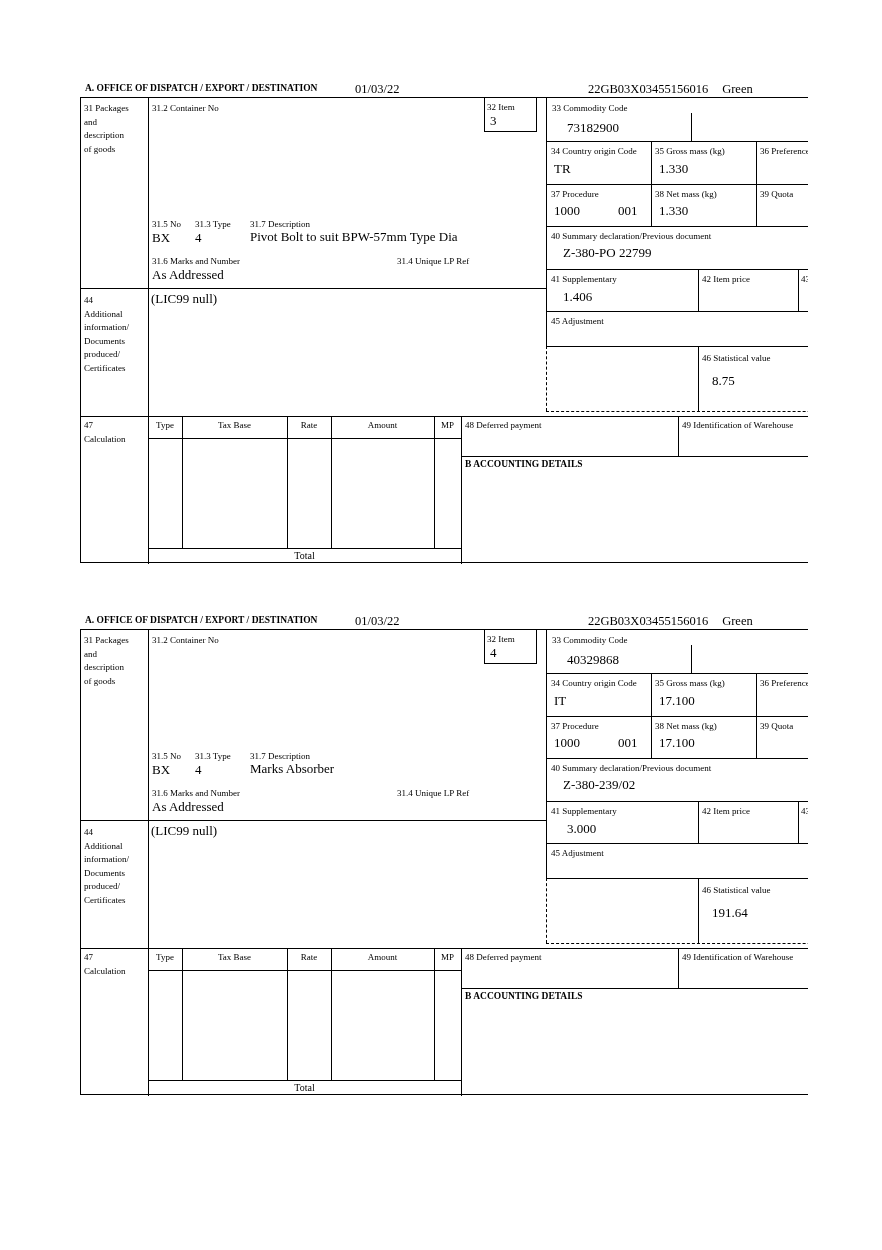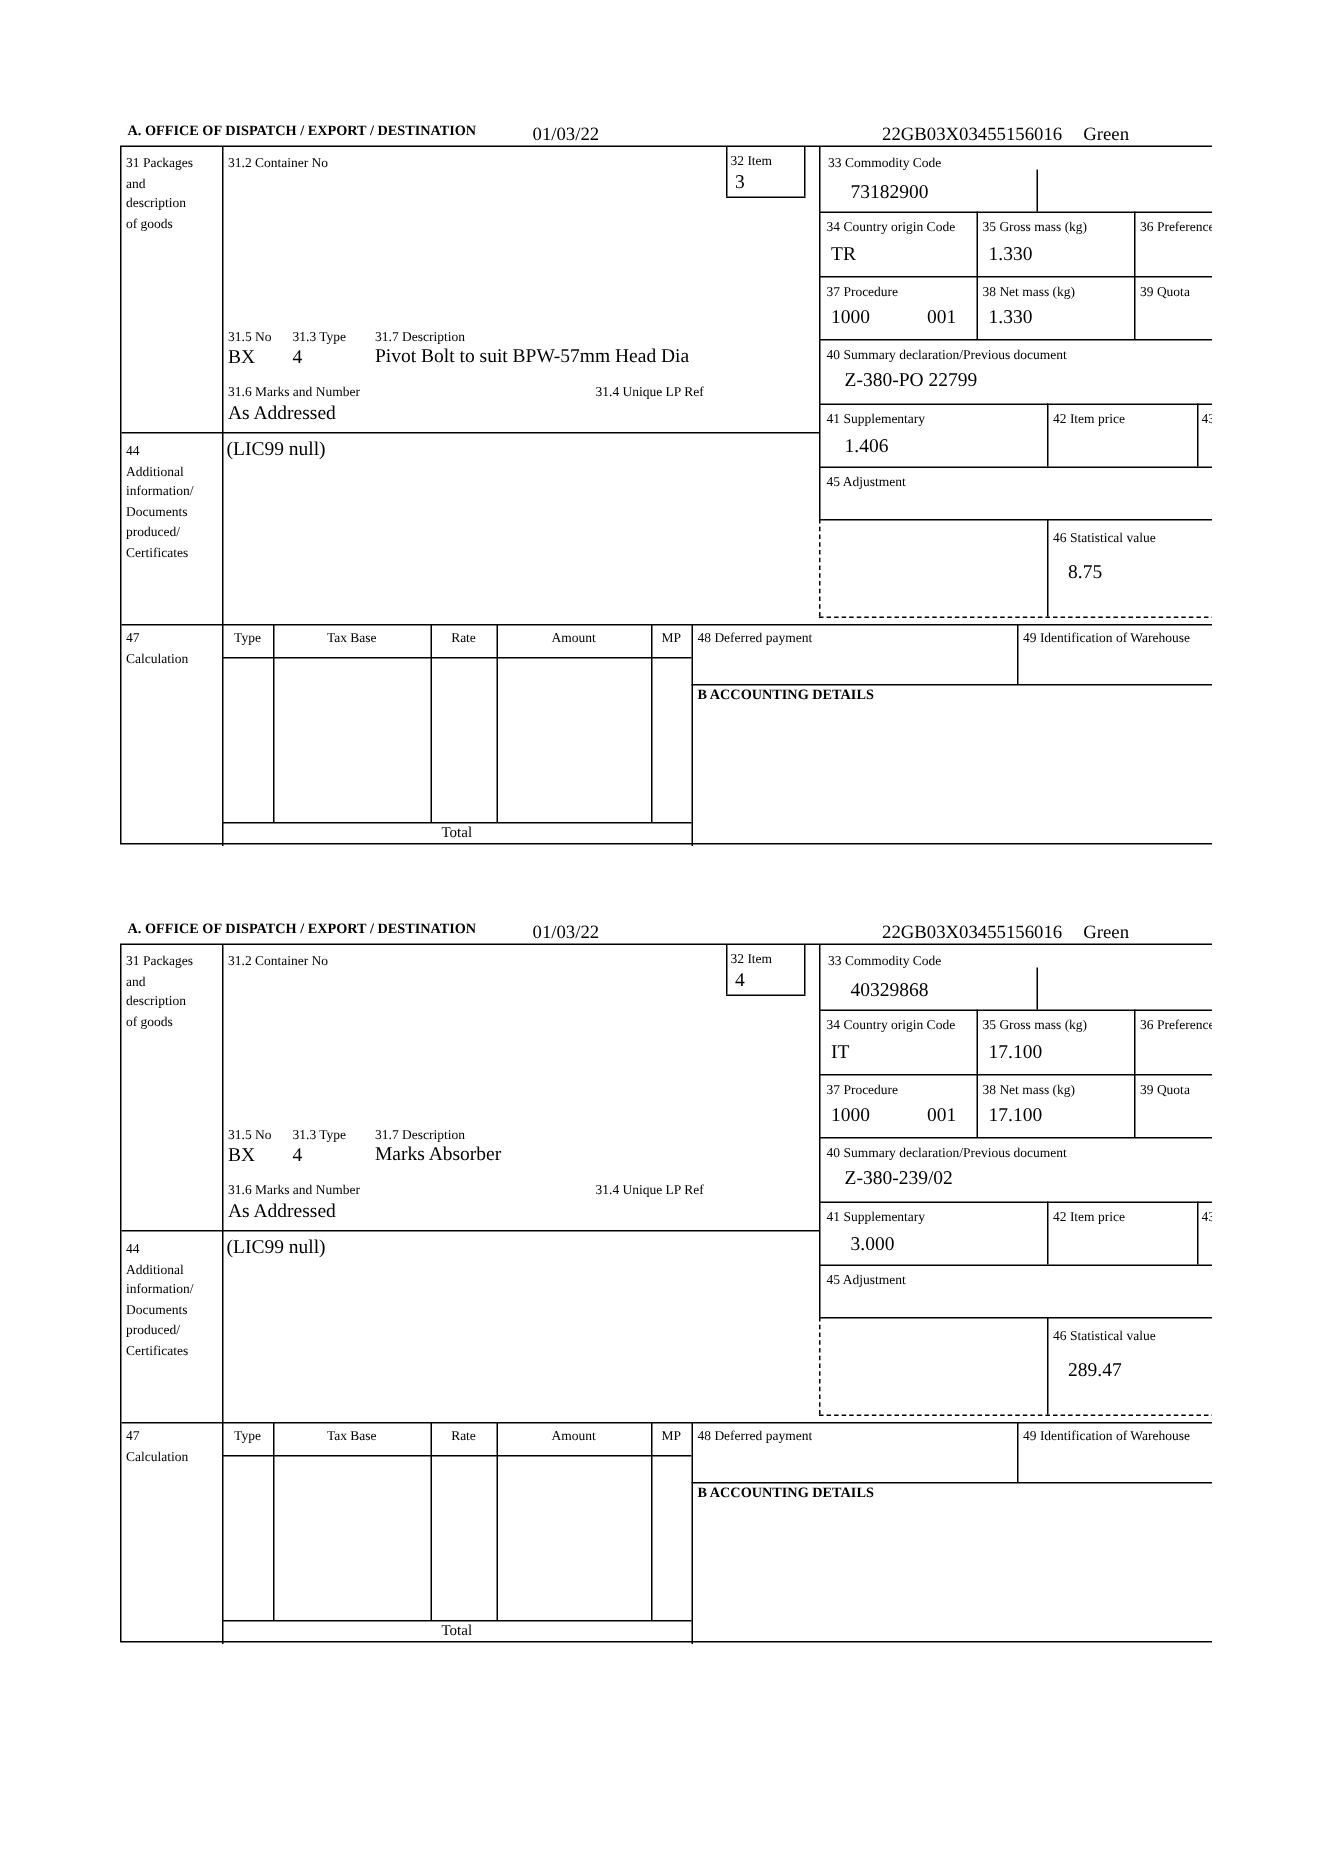--- a/index.html
+++ b/index.html
@@ -83,21 +83,21 @@
       <div class="a lbl" style="left:574px;top:91px">38 Net mass (kg)</div>
       <div class="a val" style="left:578px;top:105px">1.330</div>
       <div class="a lbl" style="left:679px;top:91px">39 Quota</div>
       <div class="a lbl" style="left:470px;top:133px">40 Summary declaration/Previous document</div>
       <div class="a val" style="left:482px;top:147px">Z-380-PO 22799</div>
       <div class="a lbl" style="left:71px;top:121px">31.5 No</div>
       <div class="a lbl" style="left:114px;top:121px">31.3 Type</div>
       <div class="a lbl" style="left:169px;top:121px">31.7 Description</div>
       <div class="a val" style="left:71px;top:132px">BX</div>
       <div class="a val" style="left:114px;top:132px">4</div>
-      <div class="a val" style="left:169px;top:131px">Pivot Bolt to suit BPW-57mm Head Dia</div>
+      <div class="a val" style="left:169px;top:131px">Pivot Bolt to suit BPW-57mm Type Dia</div>
       <div class="a lbl" style="left:71px;top:158px">31.6 Marks and Number</div>
       <div class="a lbl" style="left:316px;top:158px">31.4 Unique LP Ref</div>
       <div class="a val" style="left:71px;top:169px">As Addressed</div>
       <div class="a lbl" style="left:470px;top:176px">41 Supplementary</div>
       <div class="a val" style="left:482px;top:191px">1.406</div>
       <div class="a lbl" style="left:621px;top:176px">42 Item price</div>
       <div class="a lbl" style="left:720px;top:176px">43 V.M. Code</div>
       <div class="a lbl pre" style="left:3px;top:196px;width:62px">44
 Additional
 information/
@@ -197,21 +197,21 @@
       <div class="a lbl" style="left:720px;top:176px">43 V.M. Code</div>
       <div class="a lbl pre" style="left:3px;top:196px;width:62px">44
 Additional
 information/
 Documents
 produced/
 Certificates</div>
       <div class="a val" style="left:70px;top:193px">(LIC99 null)</div>
       <div class="a lbl" style="left:470px;top:218px">45 Adjustment</div>
       <div class="a lbl" style="left:621px;top:255px">46 Statistical value</div>
-      <div class="a val" style="left:631px;top:275px">289.47</div>
+      <div class="a val" style="left:631px;top:275px">191.64</div>
       <div class="a lbl pre" style="left:3px;top:321px;width:62px">47
 Calculation</div>
       <div class="a lbl ctr" style="left:67px;top:322px;width:34px">Type</div>
       <div class="a lbl ctr" style="left:101px;top:322px;width:105px">Tax Base</div>
       <div class="a lbl ctr" style="left:206px;top:322px;width:44px">Rate</div>
       <div class="a lbl ctr" style="left:250px;top:322px;width:103px">Amount</div>
       <div class="a lbl ctr" style="left:353px;top:322px;width:27px">MP</div>
       <div class="a lbl" style="left:384px;top:322px">48 Deferred payment</div>
       <div class="a lbl" style="left:601px;top:322px">49 Identification of Warehouse</div>
       <div class="a lbl b" style="left:384px;top:361px;font-size:9.5px">B ACCOUNTING DETAILS</div>

